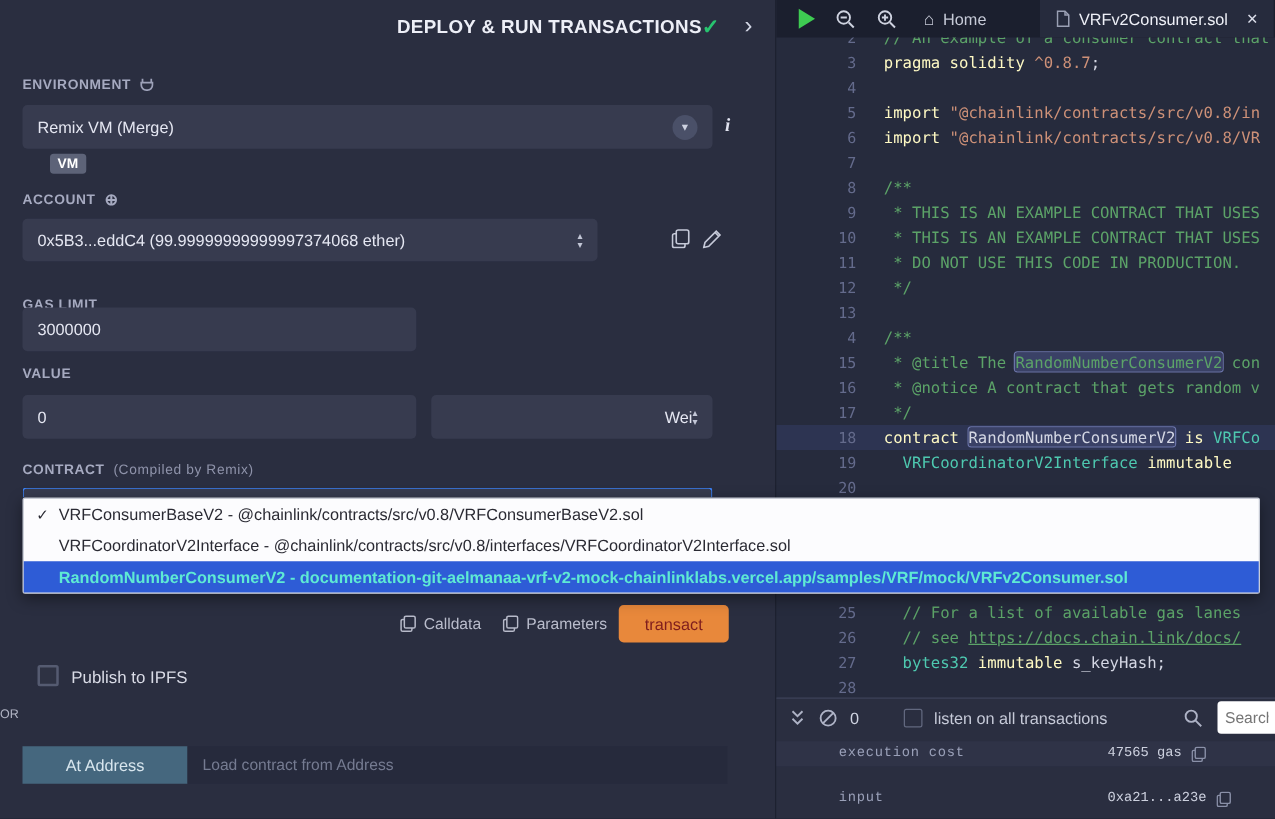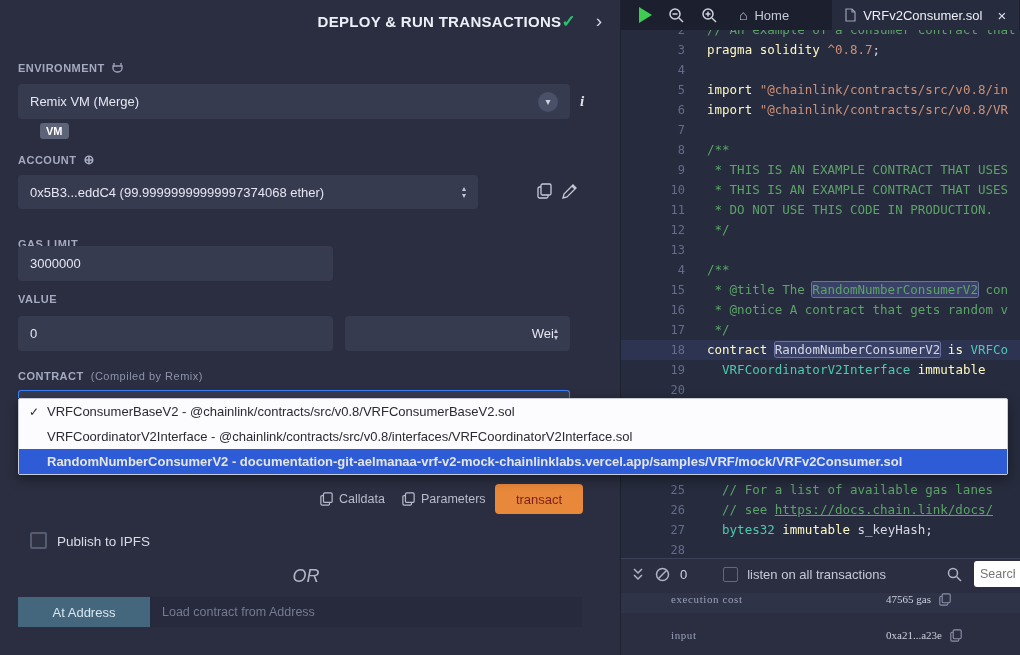--- a/index.html
+++ b/index.html
@@ -36,32 +36,32 @@
   .plus-circle { color:#a6aac0; font-size:13px; }
 
   .contract-select-top { position:absolute; left:18px; top:390px; width:552px; height:8px;
         background:#373b4f; border:1px solid #3b82f6; border-bottom:none; border-radius:3px 3px 0 0; }
 
   .dropdown { position:absolute; left:18px; top:398px; width:990px; z-index:40;
               background:#fcfcfe; border:1px solid #c7cbd6; border-radius:2px;
               box-shadow:0 4px 12px rgba(0,0,0,.4); }
   .dd-item { height:25px; display:flex; align-items:center; position:relative; padding-left:28px;
              font-size:13px; color:#2a2a33; white-space:nowrap; overflow:hidden; cursor:pointer; }
-  .dd-item.sel { background:#2e5cd6; color:#e5e5e5; font-weight:700; }
+  .dd-item.sel { background:#2e5cd6; color:#5eead4; font-weight:700; }
   .dd-check { position:absolute; left:10px; font-size:12px; }
 
   .ll-group { position:absolute; display:flex; align-items:center; gap:6px;
               color:#b9bccb; font-size:12.5px; cursor:pointer; }
   .btn-transact { position:absolute; left:495px; top:484px; width:88px; height:30px;
                   background:#e8883b; border:none; border-radius:4px; color:#7f1d1d;
                   font-size:13px; cursor:pointer; }
   .pub-check { position:absolute; left:30px; top:532px; width:17px; height:17px;
                background:#2e3243; border:2px solid #555b71; border-radius:2px; cursor:pointer; }
   .pub-label { position:absolute; left:57px; top:534px; color:#d9dbe6; font-size:13.5px; }
-  .or { position:absolute; top:566px; left:0; width:612px; text-align:center; color:#b2b5c4; font-size:18px;font-style:italic; }
+  .or { position:absolute; top:566px; left:0; width:612px; color:#b2b5c4; font-size:10px; }
   .btn-ataddr { position:absolute; left:18px; top:597px; width:132px; height:30px;
                 background:#45677e; border:none; color:#d8e6ee; font-size:13px; cursor:pointer; }
   .addr-input { left:150px; top:597px; width:432px; height:30px; background:#262a3c;
                 border-radius:0; font-size:12.5px; }
 
   
   .editor { position:absolute; left:620px; top:0; width:400px; height:655px;
             background:#262b3d; overflow:hidden; border-left:1px solid #1d2130; }
   .tabbar { height:30px; background:#1b1f2e; display:flex; align-items:center; }
   .play { width:0; height:0; border-left:13px solid #3ecb52; border-top:8px solid transparent;
@@ -92,22 +92,22 @@
           background:#2a2e40; border-top:1px solid #3d4258; }
   .term-bar { height:30px; display:flex; align-items:center; padding:0 0 0 8px; }
   .tb-icon { margin-left:10px; cursor:pointer; display:flex; }
   .tb-zero { margin-left:10px; color:#d0d4e2; font-size:13px; }
   .tb-check { margin-left:36px; width:15px; height:15px; border:1.5px solid #62687f;
               border-radius:2px; background:transparent; cursor:pointer; }
   .tb-listen { margin-left:9px; color:#c6cad8; font-size:13px; }
   .tb-search-icon { margin-left:auto; cursor:pointer; display:flex; }
   .tb-input { margin-left:12px; width:47px; height:26px; border:none; outline:none;
               border-radius:3px 0 0 3px; padding:0 6px; font-size:12.5px; color:#333; background:#fff; }
-  .trow { display:flex; height:20px;
-          font-family:Liberation Serif, serif; font-size:11px; }
+  .trow { display:flex; align-items:center; height:20px;
+          font-family:Liberation Mono, monospace; font-size:11px; }
   .trow.shade { background:#2f3347; }
   .tkey { flex:0 0 265px; padding-left:50px; color:#9aa0b8; letter-spacing:.6px; }
   .tval { color:#ccd0de; white-space:nowrap; }
   .tcopy { margin-left:8px; flex:none; display:flex; }
 
   svg { display:block; }
 </style>
 </head>
 <body>
 

